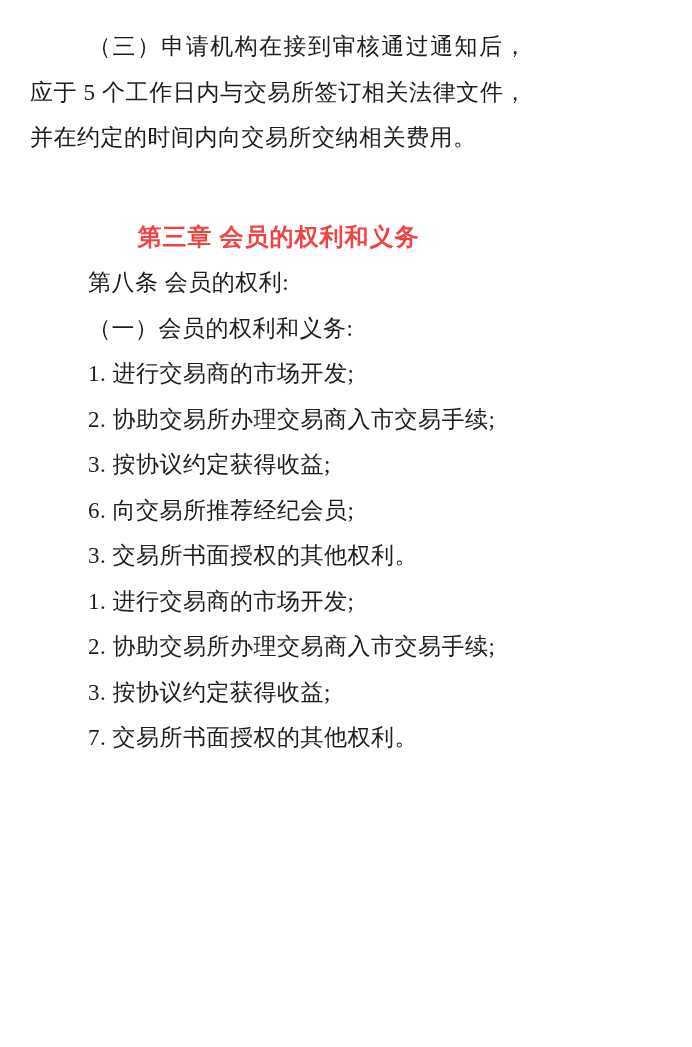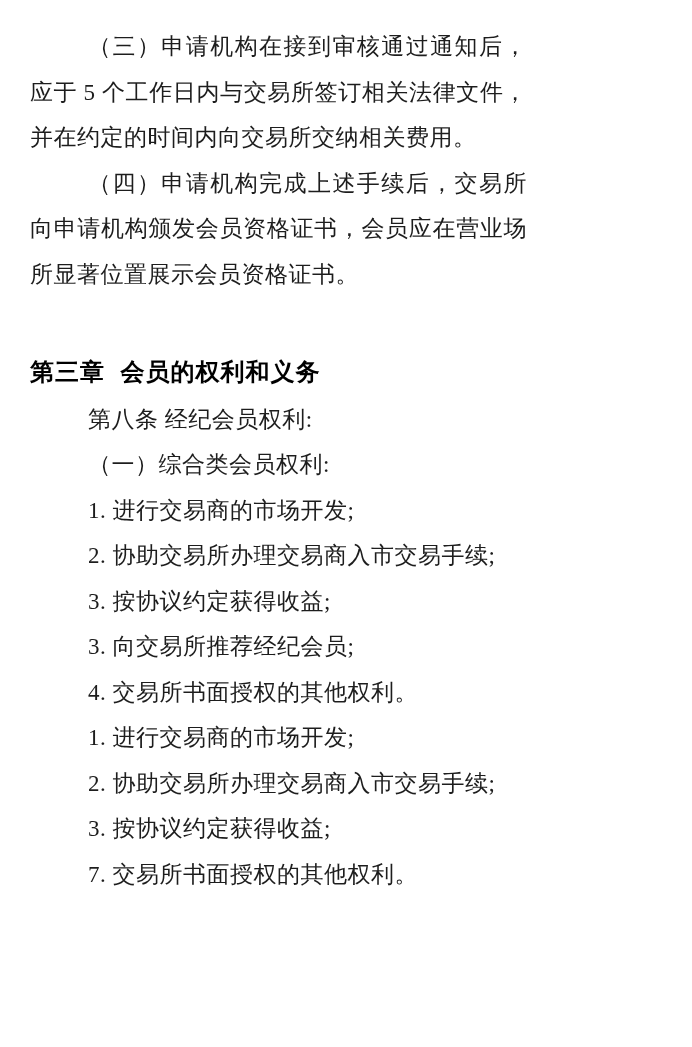--- a/index.html
+++ b/index.html
@@ -22,43 +22,42 @@
   .para {
     font-size: 23px;
     line-height: 45.5px;
     text-align: justify;
     text-indent: 58px;
     letter-spacing: 0.5px;
     color: #1d1d1d;
   }
 
   .chapter-heading {
-    font-family: Liberation Mono, monospace;
+    font-family: Liberation Serif, serif;
     font-weight: bold;
     font-size: 24px;
     line-height: 45.5px;
-    text-align: left;
+    text-align: center;
     letter-spacing: 1px;
     margin-top: 54px;
-    color: #000000;
+    color: #ef4444;
   }
 </style>
 </head>
 <body>
 
 <div class="page">
   <p class="para">（三）申请机构在接到审核通过通知后，应于 5 个工作日内与交易所签订相关法律文件，并在约定的时间内向交易所交纳相关费用。</p>
-  <p class="para">（四）申请机构完成上述手续后，交易所向申请机构颁发会员资格证书，会员应在营业场所显著位置展示会员资格证书。</p>
 
   <h2 class="chapter-heading">第三章 会员的权利和义务</h2>
 
-  <p class="para">第八条 经纪会员权利:</p>
-  <p class="para">（一）综合类会员权利:</p>
+  <p class="para">第八条 会员的权利:</p>
+  <p class="para">（一）会员的权利和义务:</p>
   <p class="para">1. 进行交易商的市场开发;</p>
   <p class="para">2. 协助交易所办理交易商入市交易手续;</p>
   <p class="para">3. 按协议约定获得收益;</p>
-  <p class="para">3. 向交易所推荐经纪会员;</p>
-  <p class="para">4. 交易所书面授权的其他权利。</p>
+  <p class="para">6. 向交易所推荐经纪会员;</p>
+  <p class="para">3. 交易所书面授权的其他权利。</p>
   <p class="para">1. 进行交易商的市场开发;</p>
   <p class="para">2. 协助交易所办理交易商入市交易手续;</p>
   <p class="para">3. 按协议约定获得收益;</p>
   <p class="para">7. 交易所书面授权的其他权利。</p>
 </div>
 
 </body></html>

